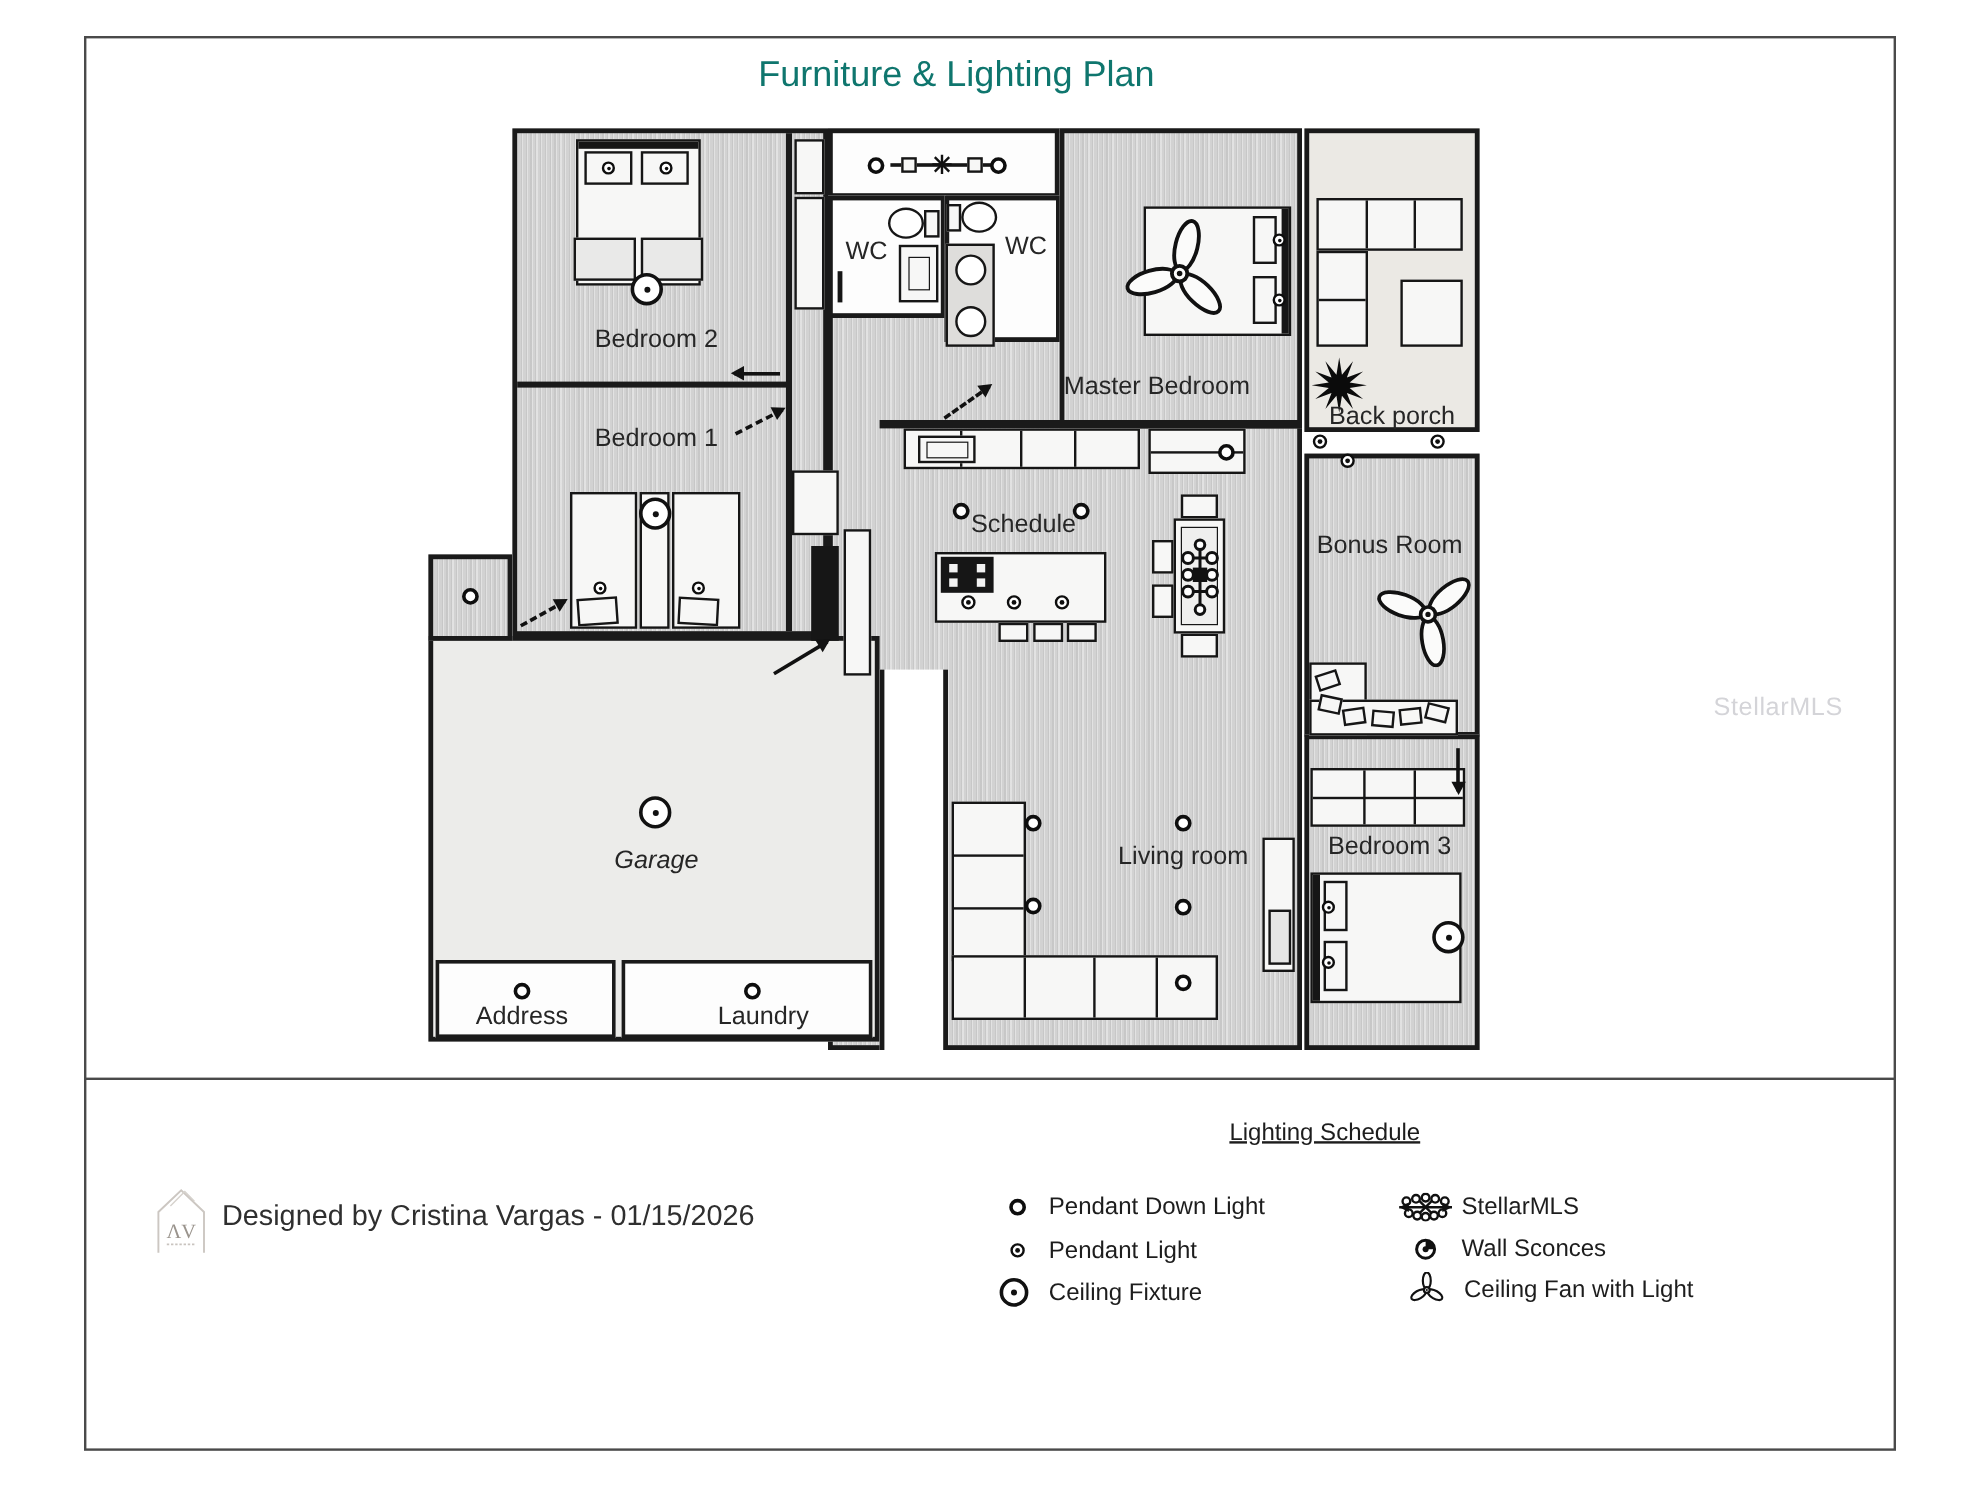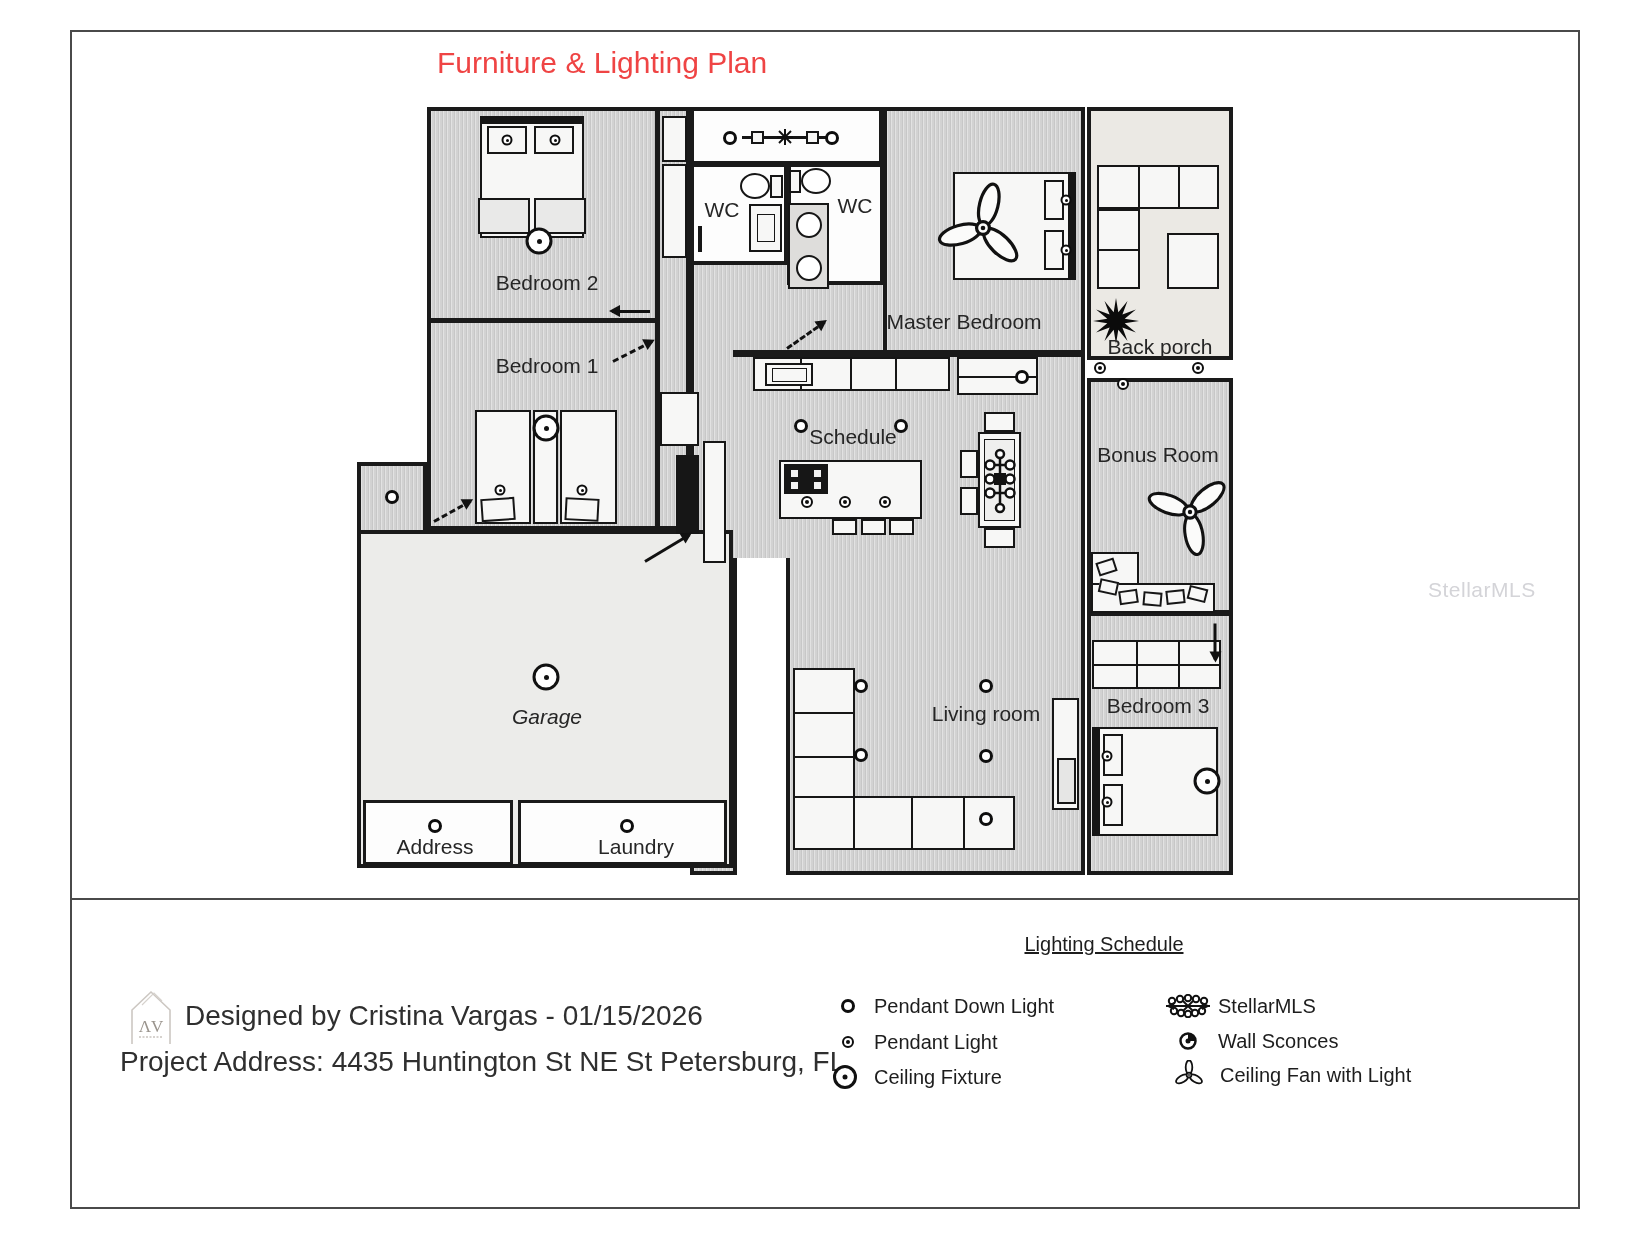--- a/index.html
+++ b/index.html
@@ -1,19 +1,19 @@
 <!DOCTYPE html>
 <html><head>
 <meta charset="utf-8">
 <style>
   html,body{margin:0;padding:0;background:#fff;}
   .page{position:relative;width:1652px;height:1239px;background:#fff;font-family:"Liberation Sans","DejaVu Sans",sans-serif;overflow:hidden;}
   .frame{position:absolute;left:70px;top:30px;width:1510px;height:1179px;border:2px solid #4a4a4a;box-sizing:border-box;}
   .divider{position:absolute;left:70px;top:898px;width:1510px;height:2px;background:#4a4a4a;}
-  .title{position:absolute;left:437px;top:46px;width:720px;text-align:left;font-size:30px;color:#ef4444;}
+  .title{position:absolute;left:437px;top:46px;width:720px;text-align:center;font-size:30px;color:#0f766e;}
   .room{position:absolute;box-sizing:border-box;border:4px solid #1a1a1a;}
   .tex{background:#d2d2d2 repeating-linear-gradient(90deg,rgba(255,255,255,.35) 0 1px,rgba(0,0,0,0) 1px 3px,rgba(0,0,0,.05) 3px 4px);}
   .lite{background:#ececea;}
   .liteP{background:#ebe9e4;}
   .whitebg{background:#fff;}
   .wht{background:#fdfdfd;}
   .wall{position:absolute;background:#1a1a1a;}
   .lbl{position:absolute;transform:translate(-50%,-50%);font-size:21px;color:#262626;white-space:nowrap;z-index:7;}
   .furn{position:absolute;background:#f7f7f6;border:2.5px solid #161616;box-sizing:border-box;z-index:4;}
   .furn2{position:absolute;background:#f7f7f6;border:2px solid #161616;box-sizing:border-box;z-index:5;}
@@ -30,21 +30,21 @@
   .arr{position:absolute;height:0;border-top:3px solid #111;transform-origin:0 50%;z-index:6;}
   .arr.dash{border-top-style:dashed;}
   .arr::after{content:"";position:absolute;right:-3px;top:-8px;border-left:11px solid #111;border-top:6px solid transparent;border-bottom:6px solid transparent;}
   .arrL{position:absolute;height:0;border-top:3px solid #111;z-index:6;}
   .arrL::before{content:"";position:absolute;left:-3px;top:-8px;border-right:11px solid #111;border-top:6px solid transparent;border-bottom:6px solid transparent;}
   .svgi{position:absolute;z-index:6;transform:translate(-50%,-50%);}
   .wm{position:absolute;left:1428px;top:578px;font-size:21px;color:#d4d4d8;letter-spacing:.5px;z-index:9;}
   
   .lg-title{position:absolute;left:954px;top:933px;width:300px;text-align:center;font-size:20px;color:#1d1d1d;text-decoration:underline;}
   .lg-item{position:absolute;font-size:20px;color:#1d1d1d;white-space:nowrap;}
-  .ft{position:absolute;font-size:28px;color:#2f2f2f;white-space:nowrap;}
+  .ft{position:absolute;font-size:24px;color:#2f2f2f;white-space:nowrap;}
   .toilet{position:absolute;background:#fff;border:2.5px solid #161616;border-radius:50%;box-sizing:border-box;z-index:5;}
 </style>
 </head>
 <body>
 
 <div class="page">
   <div class="frame"></div>
   <div class="divider"></div>
   <div class="title">Furniture &amp; Lighting Plan</div>
   <div class="wm">StellarMLS</div>
@@ -327,14 +327,13 @@
   </svg>
   <div class="lg-item" style="left:1220px;top:1064px;">Ceiling Fan with Light</div>
 
   <svg style="position:absolute;left:122px;top:985px;" width="58" height="62" viewBox="0 0 58 62">
     <path d="M10,59 V25 L29,7 L48,25 V59" fill="none" stroke="#ccc7c2" stroke-width="1.6"></path>
     <path d="M20,20 L32,8 L40,16" fill="none" stroke="#d6d2cd" stroke-width="1.2"></path>
     <text x="29" y="47" text-anchor="middle" font-size="17" fill="#9a948d" font-family="Liberation Serif, DejaVu Serif, serif">ΛV</text>
     <line x1="17" y1="52" x2="41" y2="52" stroke="#c9c4bf" stroke-width="1.5" stroke-dasharray="2,1.5"></line>
   </svg>
   <div class="ft" style="left:185px;top:1000px;">Designed by Cristina Vargas  - 01/15/2026</div>
-  <div class="ft" style="left:120px;top:1046px;">Project Address: 4435 Huntington St NE St Petersburg, FL</div>
 </div>
 
 </body></html>

